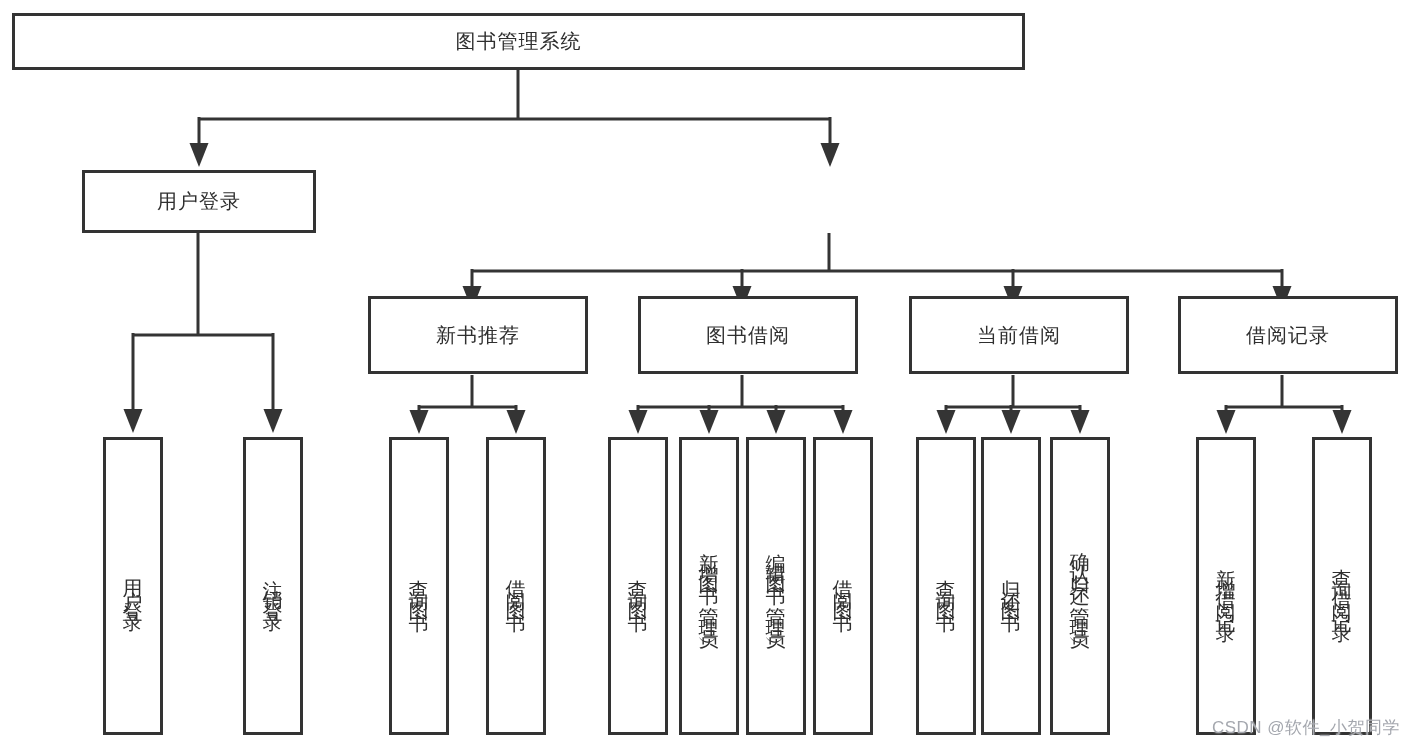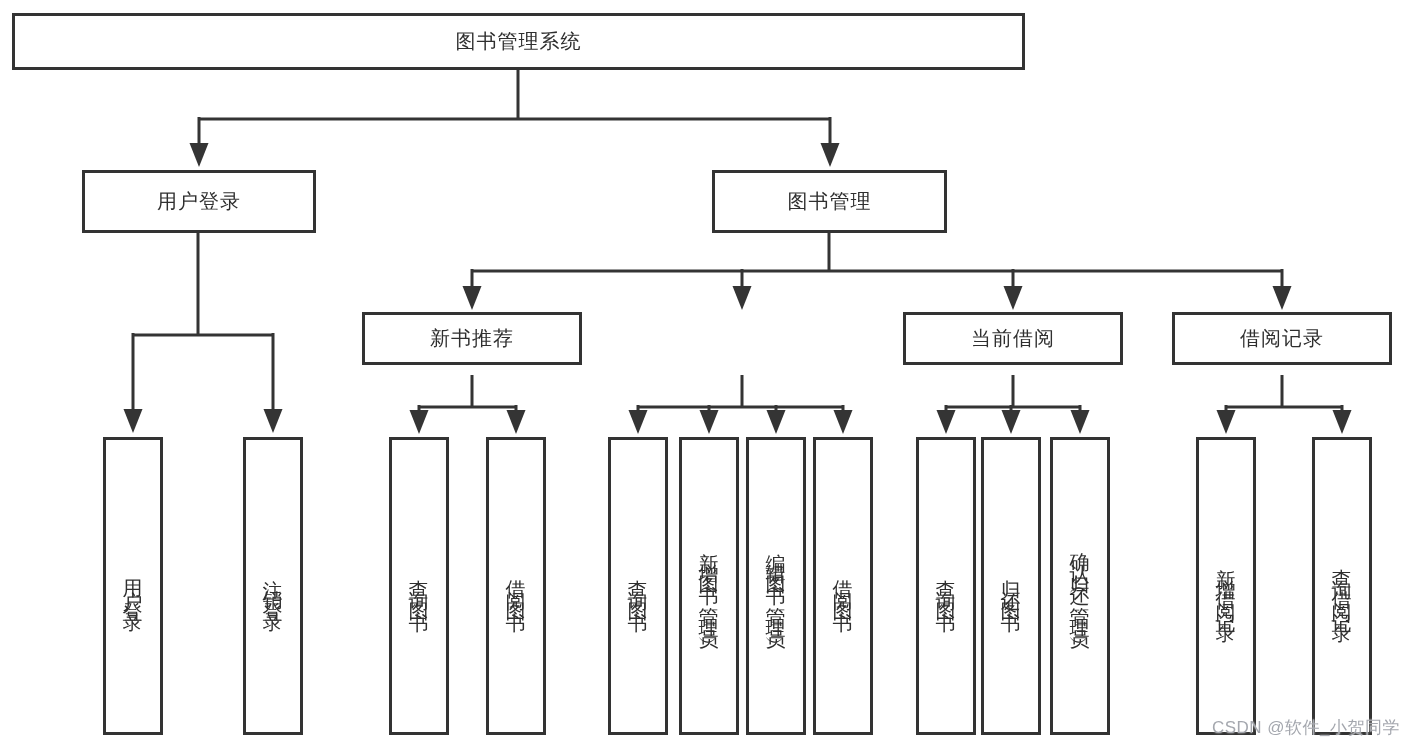--- a/index.html
+++ b/index.html
@@ -37,21 +37,21 @@
     writing-mode: vertical-rl;
     text-orientation: mixed;
     font-size: 20px;
     letter-spacing: 11px;
     line-height: 1.1;
   }
   
   .n-root  { left: 12px;   top: 13px;  width: 1013px; height: 57px; align-items: center; }
   .n-l2a   { left: 82px;   top: 170px; width: 234px;  height: 63px; }
   .n-l2b   { left: 712px;  top: 170px; width: 235px;  height: 63px; }
-  .n-l3    { top: 312px; width: 220px; height: 53px; }
+  .n-l3    { top: 296px; width: 220px; height: 78px; margin-left: 6px; }
   .n-l3a   { left: 362px; }
   .n-l3b   { left: 632px; }
   .n-l3c   { left: 903px; }
   .n-l3d   { left: 1172px; }
   .leaf    { top: 437px; width: 60px; height: 298px; }
   .lf1a { left: 103px; }  .lf1b { left: 243px; }
   .lf2a { left: 389px; }  .lf2b { left: 486px; }
   .lf3a { left: 608px; }  .lf3b { left: 679px; }
   .lf3c { left: 746px; }  .lf3d { left: 813px; }
   .lf4a { left: 916px; }  .lf4b { left: 981px; }
@@ -115,26 +115,26 @@
     </g>
   </svg>
 
   <div class="box h n-root">
     <span>图书管理系统</span>
   </div>
 
   <div class="box h n-l2a">
     <span>用户登录</span>
   </div>
-  <div class="box h n-l2b">
-    <span>图书管理</span>
-  </div>
 
   <div class="box h n-l3 n-l3a">
     <span>新书推荐</span>
+  </div>
+  <div class="box h n-l3 n-l3b">
+    <span>图书借阅</span>
   </div>
   <div class="box h n-l3 n-l3c">
     <span>当前借阅</span>
   </div>
   <div class="box h n-l3 n-l3d">
     <span>借阅记录</span>
   </div>
 
   <div class="box v leaf lf1a">
     <span>用户登录</span>

